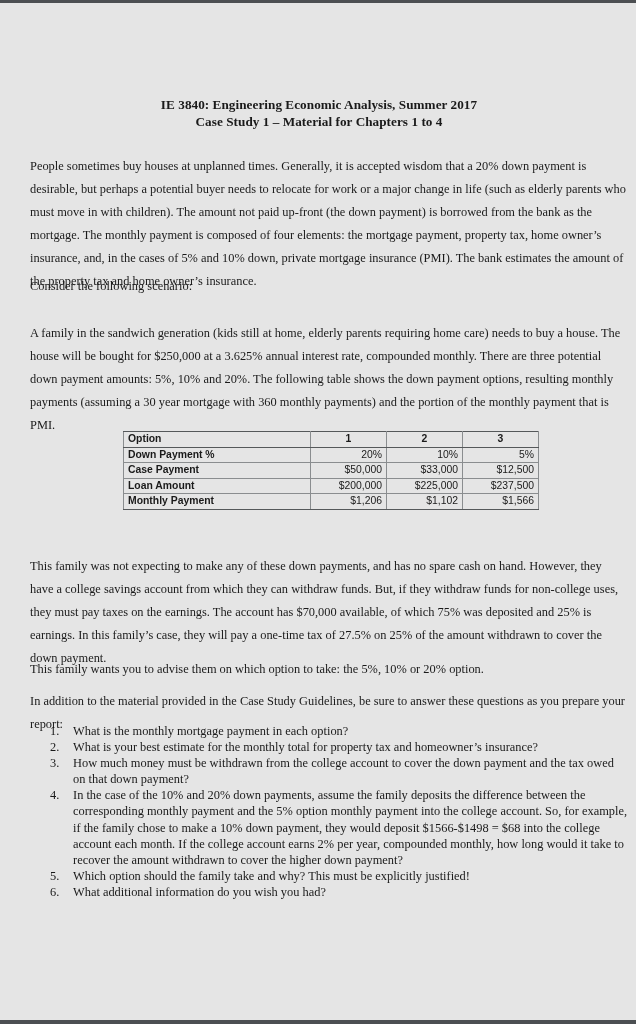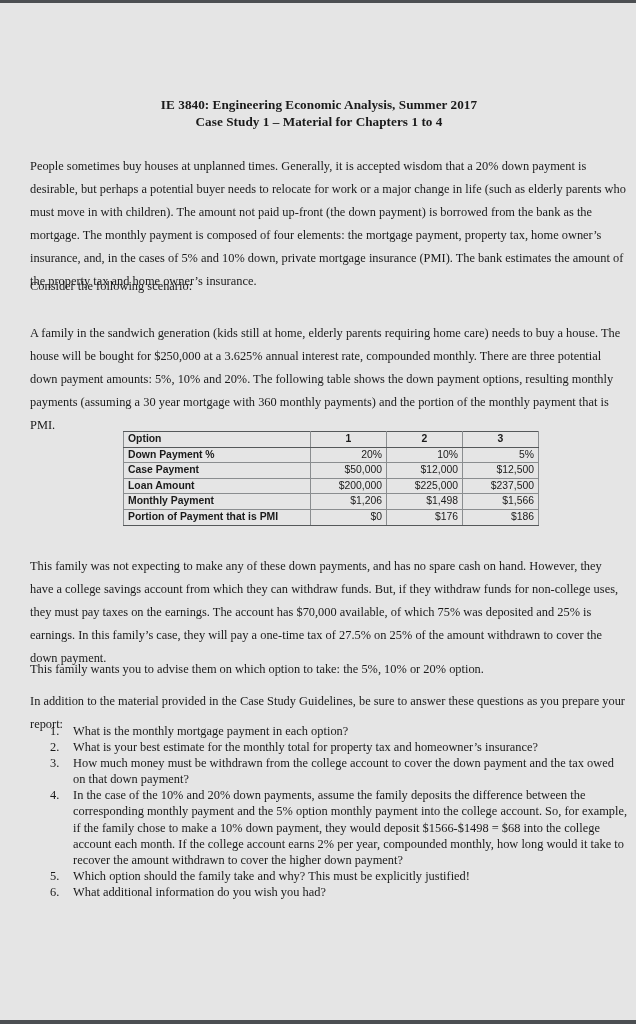--- a/index.html
+++ b/index.html
@@ -174,40 +174,34 @@
         <tbody>
           <tr>
             <td class="col-label">Down Payment %</td>
             <td class="col-val">20%</td>
             <td class="col-val">10%</td>
             <td class="col-val">5%</td>
           </tr>
           <tr>
             <td class="col-label">Case Payment</td>
             <td class="col-val">$50,000</td>
-            <td class="col-val">$12,000</td>
+            <td class="col-val">$33,000</td>
             <td class="col-val">$12,500</td>
           </tr>
           <tr>
             <td class="col-label">Loan Amount</td>
             <td class="col-val">$200,000</td>
             <td class="col-val">$225,000</td>
             <td class="col-val">$237,500</td>
           </tr>
           <tr>
             <td class="col-label">Monthly Payment</td>
             <td class="col-val">$1,206</td>
-            <td class="col-val">$1,498</td>
+            <td class="col-val">$1,102</td>
             <td class="col-val">$1,566</td>
-          </tr>
-          <tr>
-            <td class="col-label">Portion of Payment that is PMI</td>
-            <td class="col-val">$0</td>
-            <td class="col-val">$176</td>
-            <td class="col-val">$186</td>
           </tr>
         </tbody>
       </table>
     </div>
 
     <p class="para p-savings">This family was not expecting to make any of these down payments, and has no spare cash on hand. However, they have a college savings account from which they can withdraw funds. But, if they withdraw funds for non-college uses, they must pay taxes on the earnings. The account has $70,000 available, of which 75% was deposited and 25% is earnings. In this family’s case, they will pay a one-time tax of 27.5% on 25% of the amount withdrawn to cover the down payment.</p>
 
     <p class="para p-advise">This family wants you to advise them on which option to take: the 5%, 10% or 20% option.</p>
 
     <p class="para p-questions-intro">In addition to the material provided in the Case Study Guidelines, be sure to answer these questions as you prepare your report:</p>

